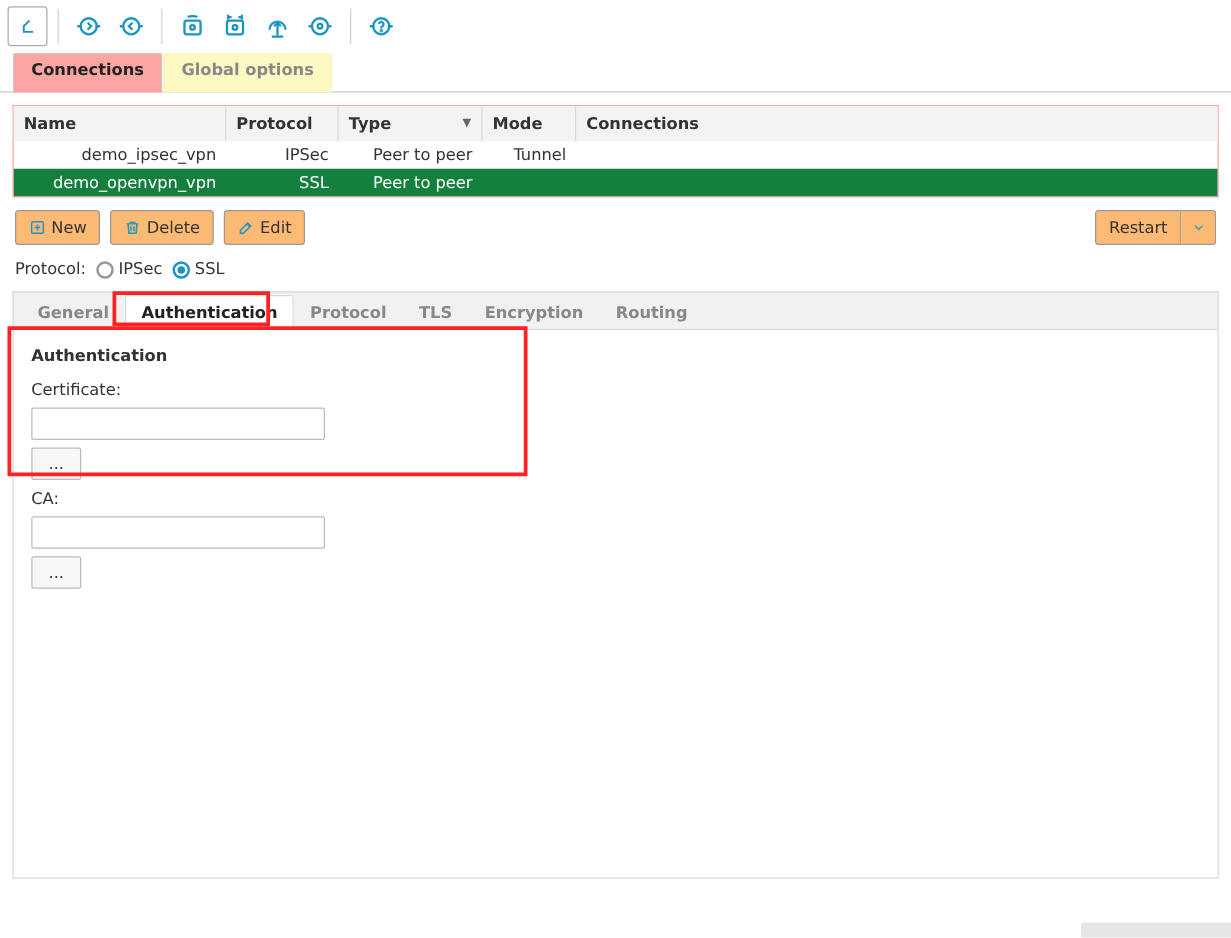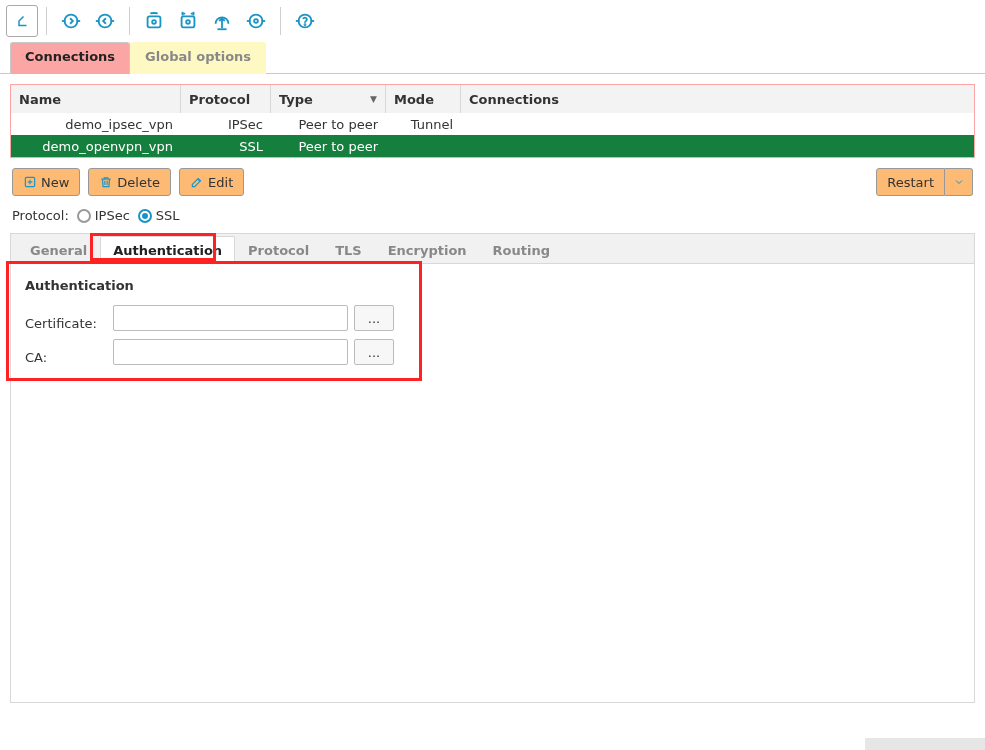--- a/index.html
+++ b/index.html
@@ -197,23 +197,24 @@
     pointer-events: none;
     z-index: 5;
   }
 
   .form-title {
     font-weight: 700;
     margin-bottom: 12px;
   }
   .form-row {
     display: flex;
-    align-items: flex-end;
+    align-items: flex-start;
     gap: 6px;
     margin-bottom: 8px;
+    flex-direction: column;
   }
   .form-row .field-label { width: 82px; text-align: left; }
   .text-input {
     width: 235px; height: 26px;
     border: 1px solid #bbb; border-radius: 2px;
     padding: 2px 6px;
     font-size: 13px;
   }
   .browse-btn {
     width: 40px; height: 26px;

